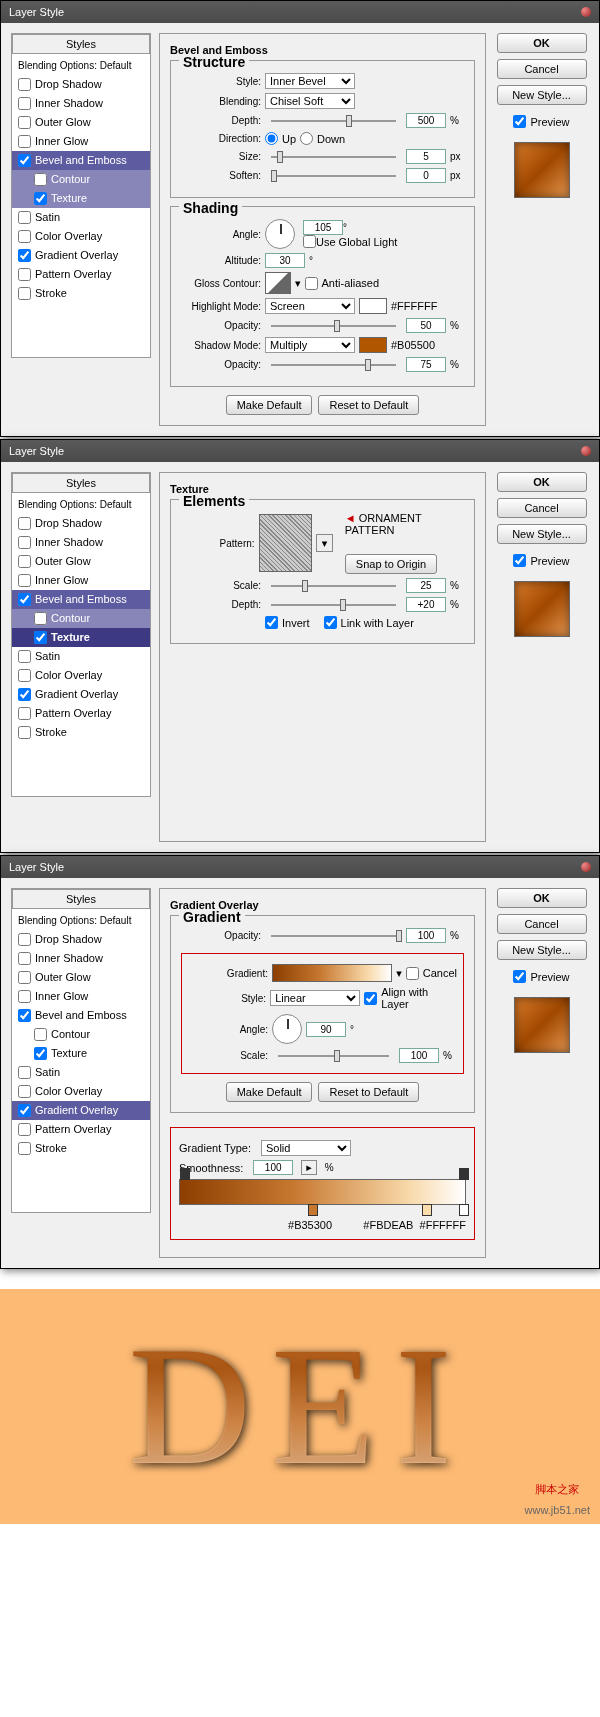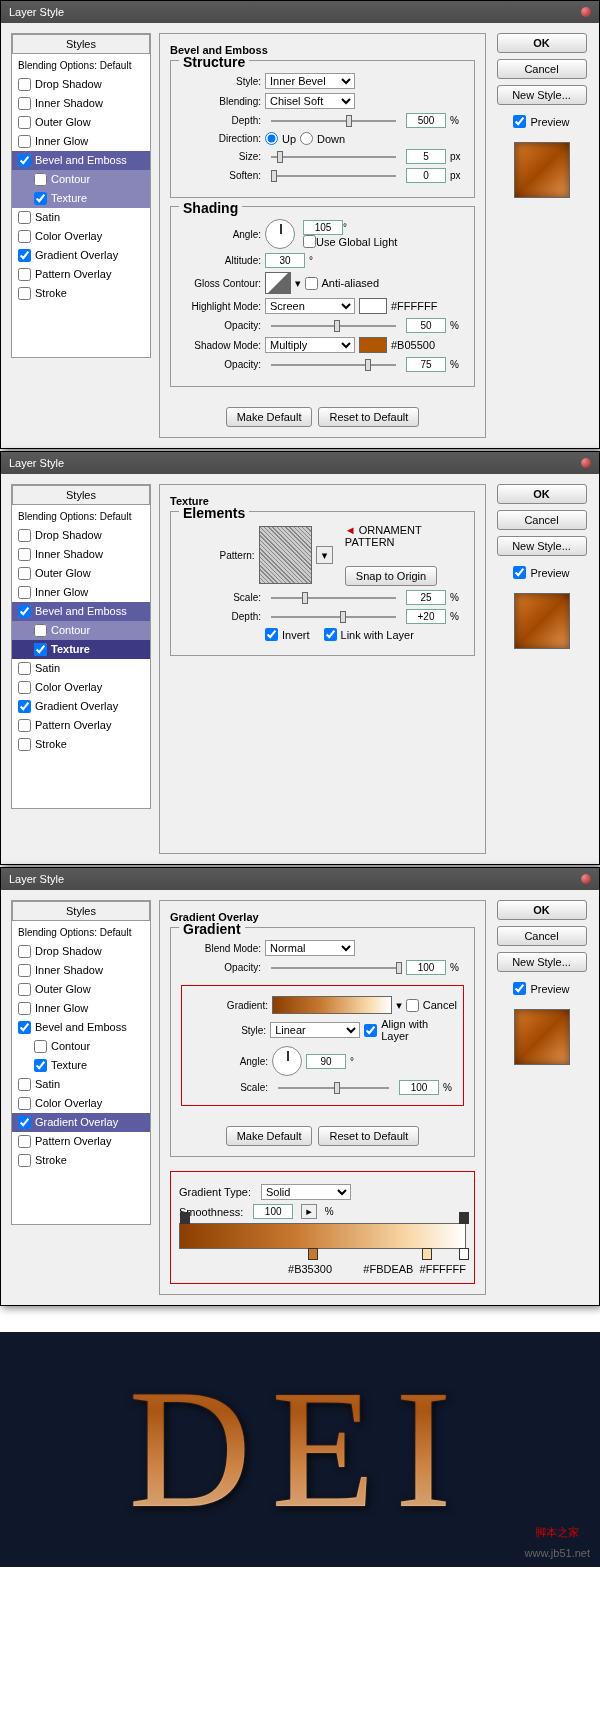--- a/index.html
+++ b/index.html
@@ -31,33 +31,33 @@
 .unit{font-size:10px;width:14px}
 .swatch{width:28px;height:16px;border:1px solid #666;display:inline-block}
 .btn{background:linear-gradient(#fff,#ddd);border:1px solid #888;border-radius:3px;padding:3px 10px;font-size:11px;cursor:pointer}
 .right{width:95px;display:flex;flex-direction:column;gap:6px;align-items:center}
 .right .btn{width:90px;text-align:center}
 .right .btn.ok{font-weight:bold}
 .preview-chk{display:flex;align-items:center;gap:4px;margin-top:4px}
 .preview-swatch{width:56px;height:56px;border:1px solid #666;background:linear-gradient(135deg,#d87a2a,#a04800,#e89850);margin-top:8px;box-shadow:inset 0 0 10px rgba(0,0,0,0.5)}
 .angle-dial{width:30px;height:30px;border:1px solid #888;border-radius:50%;position:relative;background:#fff}
 .angle-dial::after{content:'';position:absolute;width:2px;height:10px;background:#333;top:4px;left:14px;transform-origin:bottom}
-.btn-row{display:flex;gap:6px;justify-content:center;margin-top:20px}
+.btn-row{display:flex;gap:6px;justify-content:center;margin-top:8px}
 .gloss-sw{width:26px;height:22px;border:1px solid #666;background:linear-gradient(135deg,#fff 0%,#fff 48%,#666 52%,#666 100%);display:inline-block}
 .pattern-sw{width:58px;height:58px;border:1px solid #666;background:repeating-linear-gradient(45deg,#888,#888 1px,#ccc 1px,#ccc 3px)}
 .pat-arrow{width:18px;height:18px;border:1px solid #888;display:inline-flex;align-items:center;justify-content:center;background:#eee}
 .red-arrow{color:#c00;font-weight:bold}
 .callout{border:1px solid #c00;padding:6px;margin-top:10px}
 .callout2{border:1px solid #c00;padding:8px;margin-top:14px}
 .grad-bar{height:18px;border:1px solid #666;background:linear-gradient(90deg,#8b3e00 0%,#c77830 40%,#f8d8a8 80%,#ffffff 100%);flex:1}
 .grad-editor-bar{height:26px;border:1px solid #666;background:linear-gradient(90deg,#8b3e00 0%,#c77830 40%,#f8d8a8 80%,#ffffff 100%);position:relative;margin:4px 0}
 .stop{position:absolute;width:10px;height:12px;bottom:-12px;background:#ddd;border:1px solid #333}
 .stop.top{top:-12px;bottom:auto;background:#333}
 .color-labels{display:flex;justify-content:space-between;margin-top:14px;font-size:10px}
-.result-img{background:#0f172a;padding:20px 30px;text-align:center;position:relative;margin-top:26px}
+.result-img{background:#fdba74;padding:20px 30px;text-align:center;position:relative;margin-top:20px}
 .bronze-text{font-family:Georgia,serif;font-size:170px;font-weight:normal;letter-spacing:20px;background:linear-gradient(180deg,#d88038 0%,#a04800 30%,#e8a868 60%,#faebd0 85%,#fff 100%);-webkit-background-clip:text;background-clip:text;color:transparent;filter:drop-shadow(2px 2px 4px rgba(0,0,0,0.8));text-shadow:0 0 2px rgba(180,100,40,0.5)}
 .watermark{position:absolute;bottom:5px;right:10px;color:#666;font-size:18px;font-family:sans-serif}
 .watermark .red{color:#c00;font-weight:normal}
 </style>
 </head>
 <body>
 
 <div id="root">
     <div class="dialog">
       <div class="titlebar">
@@ -401,24 +401,20 @@
               <span>Stroke</span>
             </div>
           </div>
         </div>
         <div class="center">
           <div>
             <div class="section-title">Gradient Overlay</div>
             <div class="fieldset">
               <div class="legend">Gradient</div>
               <div class="row">
-                <label>Blend Mode:</label>
-                <select><option>Normal</option></select>
-              </div>
-              <div class="row">
                 <label>Opacity:</label>
                 <div class="slider">
                   <div class="thumb" style="left: 100%;"></div>
                 </div>
                 <input class="numbox" value="100" style="">
                 <span class="unit">%</span>
               </div>
               <div class="callout">
                 <div class="row">
                   <label>Gradient:</label>

